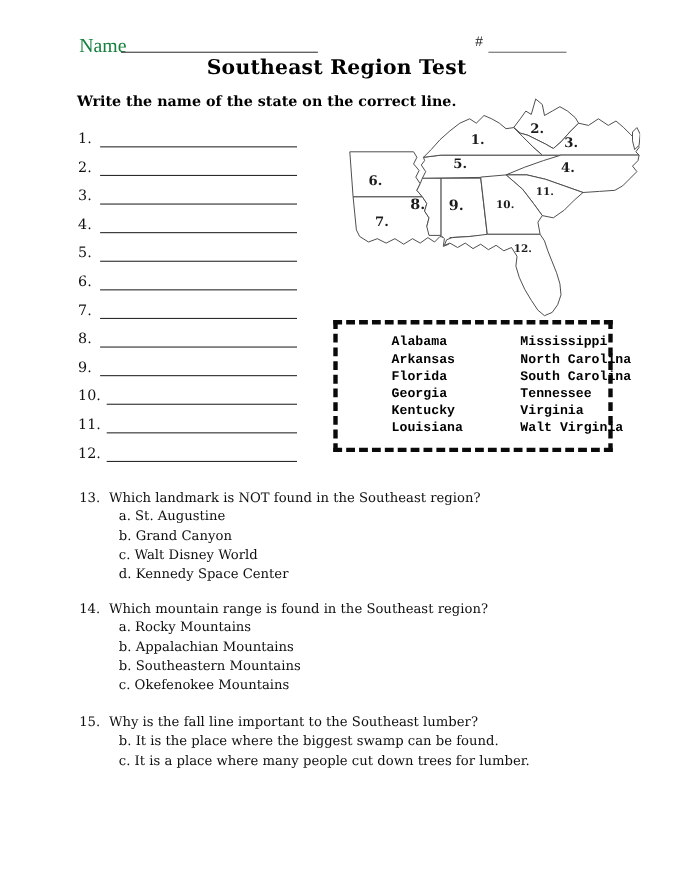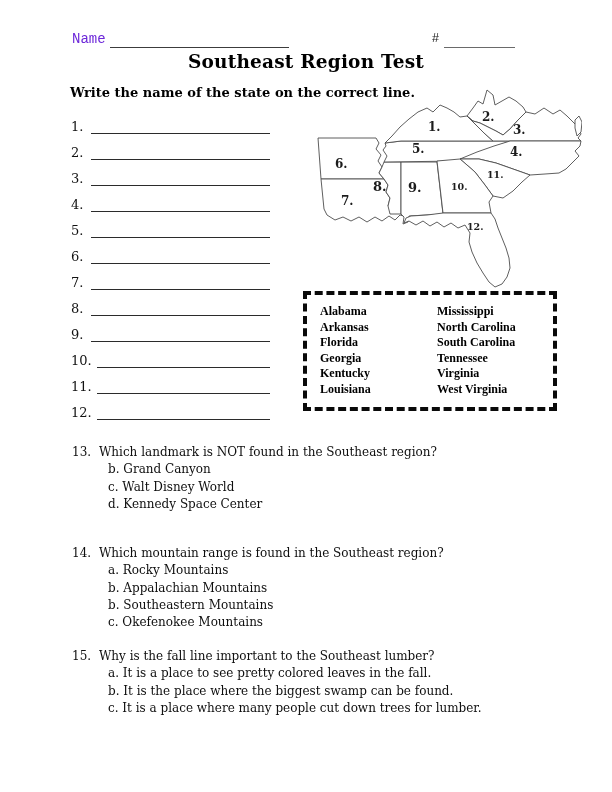--- a/index.html
+++ b/index.html
@@ -7,21 +7,21 @@
     position:relative;
     width:612px;height:792px;
     background:#ffffff;
     margin:0 auto;
     font-family:"DejaVu Serif", serif;
     color:#111;
     overflow:hidden;
   }
   .abs{position:absolute;}
   
-  .name-label{font-family:Liberation Mono, monospace;font-size:14px;color:#6d28d9;}
+  .name-label{font-family:Liberation Serif, serif;font-size:18px;color:#15803d;}
   .num-label{font-family:"Liberation Sans", sans-serif;font-size:12.5px;color:#1a1a1a;}
   .write-line{border-bottom:1.4px solid #3c3c3c;height:14px;}
   
   .title{
     left:0;right:0;top:51px;text-align:center;
     font-family:"DejaVu Serif", serif;font-weight:bold;
     font-size:18.5px;letter-spacing:.2px;color:#000;
   }
   .instruction{
     left:70px;top:85px;
@@ -45,22 +45,22 @@
   
   .word-bank{
     left:303px;top:291px;width:254px;height:120px;
     border:4px dashed #0a0a0a;box-sizing:border-box;
     background:#fff;
   }
   .bank-col{position:absolute;top:9px;}
   .bank-col.c1{left:13px;}
   .bank-col.c2{left:130px;}
   .bank-item{
-    font-family:Liberation Serif, serif;font-weight:bold;
-    font-size:12px;line-height:15.5px;color:#000;white-space:nowrap;
+    font-family:Liberation Mono, monospace;font-weight:bold;
+    font-size:12px;line-height:15.5px;color:#000;white-space:nowrap;margin-left:36px;
   }
   
   .q-block{width:480px;font-size:12px;line-height:17.3px;color:#0e0e0e;}
   .q-head{display:flex;}
   .q-num{display:inline-block;min-width:27px;}
   .q-opt{padding-left:36px;white-space:nowrap;}
 </style>
 </head>
 <body>
 
@@ -163,29 +163,30 @@
       <div class="bank-item">Georgia</div>
       <div class="bank-item">Kentucky</div>
       <div class="bank-item">Louisiana</div>
     </div>
     <div class="bank-col c2">
       <div class="bank-item">Mississippi</div>
       <div class="bank-item">North Carolina</div>
       <div class="bank-item">South Carolina</div>
       <div class="bank-item">Tennessee</div>
       <div class="bank-item">Virginia</div>
-      <div class="bank-item">West Virginia</div>
+      <div class="bank-item">Walt Virginia</div>
     </div>
   </div>
 
   <div class="abs q-block" style="left:72px;top:444px;">
     <div class="q-head">
       <span class="q-num">13.</span>
       <span class="q-text">Which landmark is NOT found in the Southeast region?</span>
     </div>
+    <div class="q-opt">a. St. Augustine</div>
     <div class="q-opt">b. Grand Canyon</div>
     <div class="q-opt">c. Walt Disney World</div>
     <div class="q-opt">d. Kennedy Space Center</div>
   </div>
 
   <div class="abs q-block" style="left:72px;top:545px;">
     <div class="q-head">
       <span class="q-num">14.</span>
       <span class="q-text">Which mountain range is found in the Southeast region?</span>
     </div>
@@ -193,18 +194,17 @@
     <div class="q-opt">b. Appalachian Mountains</div>
     <div class="q-opt">b. Southeastern Mountains</div>
     <div class="q-opt">c. Okefenokee Mountains</div>
   </div>
 
   <div class="abs q-block" style="left:72px;top:648px;">
     <div class="q-head">
       <span class="q-num">15.</span>
       <span class="q-text">Why is the fall line important to the Southeast lumber?</span>
     </div>
-    <div class="q-opt">a. It is a place to see pretty colored leaves in the fall.</div>
     <div class="q-opt">b. It is the place where the biggest swamp can be found.</div>
     <div class="q-opt">c. It is a place where many people cut down trees for lumber.</div>
   </div>
 
 </div>
 
 </body></html>

